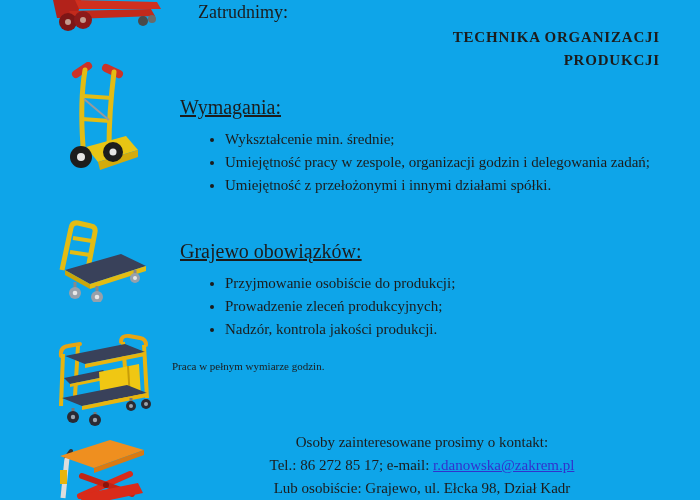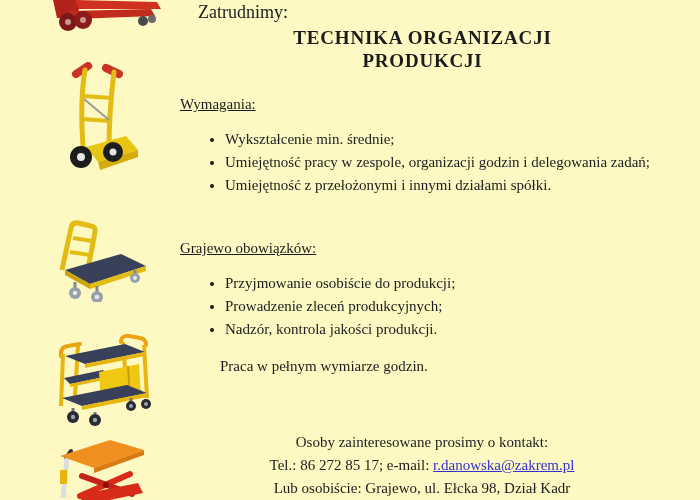--- a/index.html
+++ b/index.html
@@ -14,52 +14,52 @@
   }
   .equip { position: absolute; margin: 0; padding: 0; }
   .equip svg { display: block; }
 
   .intro {
     position: absolute; left: 198px; top: 1px;
     font-size: 18px; line-height: 22px;
   }
   .title {
     position: absolute; left: 185px; top: 26px; width: 475px;
-    text-align: center; font-weight: bold; font-size: 19px;
+    text-align: right; font-weight: bold; font-size: 15px;
     line-height: 23px; letter-spacing: 0.8px;
   }
   .heading {
     position: absolute; left: 180px;
-    font-size: 15px; text-decoration: underline;
+    font-size: 20px; text-decoration: underline;
   }
   .heading.req { top: 96px; }
   .heading.dut { top: 240px; }
   .bullets {
     position: absolute; left: 180px; margin: 9px;
     padding: 0 0 0 36px; width: 432px;
     list-style: disc outside;
     font-size: 15px; line-height: 23px;
   }
   .bullets.req { top: 119px; }
   .bullets.dut { top: 263px; }
   .bullets li { margin: 0; padding: 0; }
   .note {
     position: absolute; left: 172px; top: 355px;
-    font-size: 15px; line-height: 23px; margin-left: 48px;
+    font-size: 11px; line-height: 23px;
   }
   .contact {
     position: absolute; left: 182px; top: 431px; width: 480px;
     text-align: center; font-size: 15px; line-height: 23px;
   }
   .email-link { text-decoration: underline; cursor: pointer; }
 </style>
 </head>
 <body>
 
-<div class="page" style="color: rgb(28, 28, 28); background: #fef9c3;">
+<div class="page" style="color: rgb(28, 28, 28); background: #0ea5e9;">
 
   <figure class="equip" style="left:35px; top:0;">
     <svg width="128" height="32" viewBox="0 0 128 32">
       <polygon points="18,0 46,0 42,18 22,18" fill="#b2221a"></polygon>
       <polygon points="40,0 122,2 126,9 44,9" fill="#d0301f"></polygon>
       <polygon points="34,11 116,9 120,16 38,19" fill="#c22a1c"></polygon>
       <ellipse cx="33" cy="22" rx="9" ry="9" fill="#7d1616"></ellipse>
       <ellipse cx="48" cy="20" rx="9" ry="9" fill="#8d1a1a"></ellipse>
       <circle cx="33" cy="22" r="3" fill="#c49a8e"></circle>
       <circle cx="48" cy="20" r="3" fill="#c49a8e"></circle>

